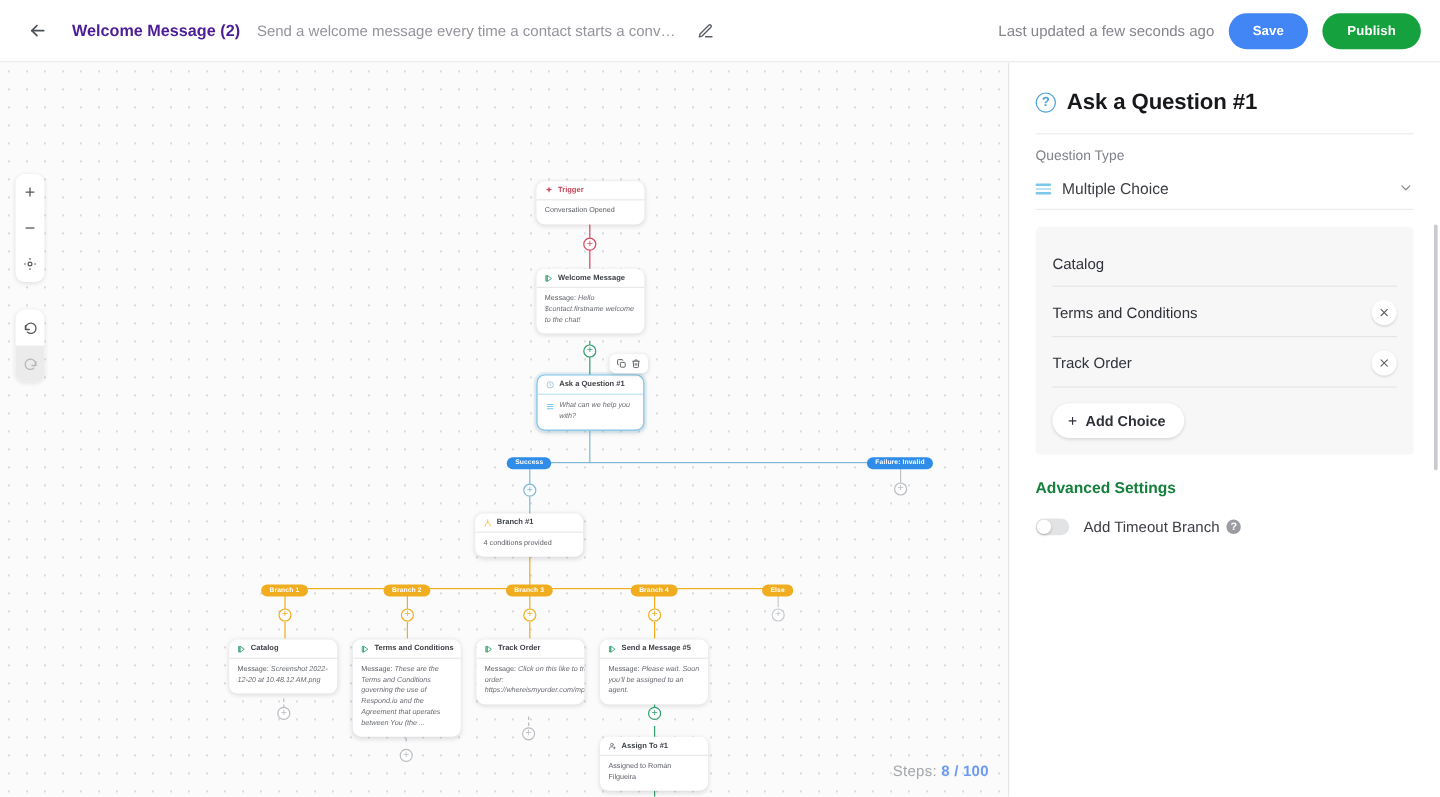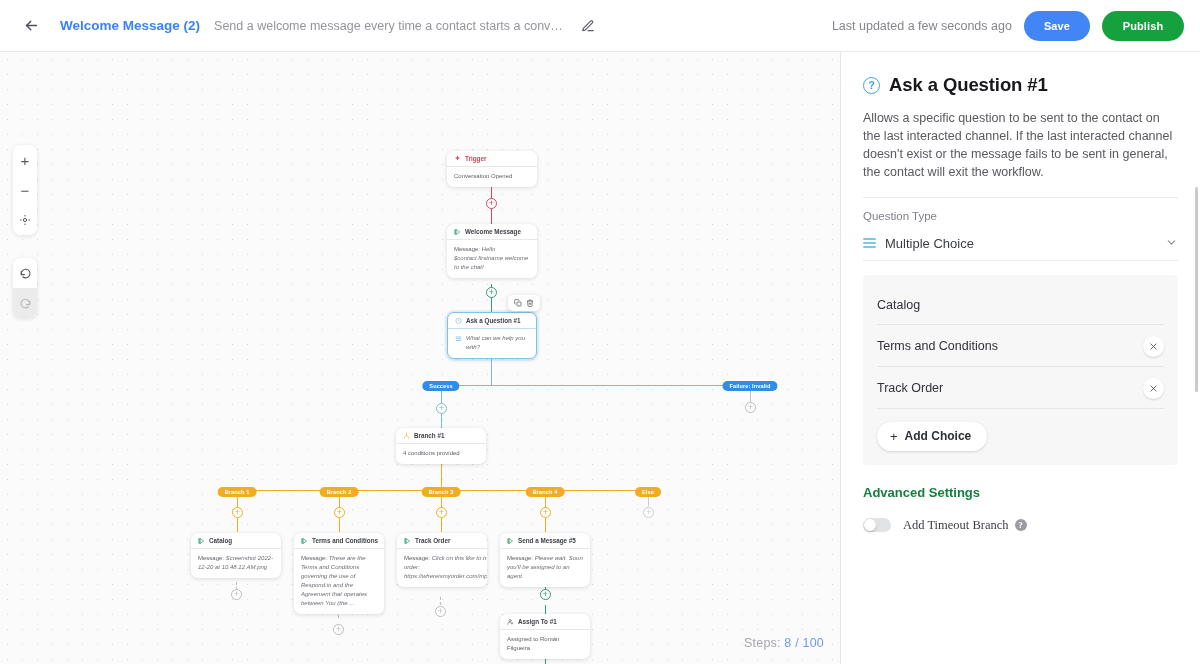--- a/index.html
+++ b/index.html
@@ -19,21 +19,21 @@
     border-bottom: 1px solid #e9eaec;
     display: flex; align-items: center;
     padding: 0 16px 0 18px;
     position: relative; z-index: 40;
   }
   .back-btn {
     width: 26px; height: 26px; display: flex; align-items: center; justify-content: center;
     cursor: pointer; color: #4b4f56; flex: 0 0 auto;
   }
   .wf-title {
-    font-size: 13.5px; font-weight: 700; color: #3b82f6;
+    font-size: 13.5px; font-weight: 700; color: #4c1d95;
     margin-left: 16px; white-space: nowrap;
   }
   .wf-desc {
     font-size: 12.5px; color: #93959b; margin-left: 14px;
     white-space: nowrap; overflow: hidden; text-overflow: ellipsis; max-width: 350px;
   }
   .edit-pencil {
     margin-left: 14px; width: 20px; height: 20px; cursor: pointer;
     display: flex; align-items: center; justify-content: center; color: #5a5e66;
   }
@@ -73,21 +73,21 @@
     width: 24px; height: 30px; display: flex; align-items: center; justify-content: center;
     cursor: pointer; color: #55585e; font-size: 15px; background: #fff;
   }
   .ctrl-btn.disabled { background: #ebebeb; color: #b4b6ba; cursor: default; }
 
   
   .steps-badge {
     position: absolute; right: 16px; bottom: 14px;
     font-size: 12.5px; color: #a4a6ac; letter-spacing: .2px; z-index: 20;
   }
-  .steps-badge .count { color: #6e9bf0; font-weight: 400; }
+  .steps-badge .count { color: #6e9bf0; font-weight: 700; }
 
   
   .node {
     position: absolute; background: #fff; border-radius: 7px;
     box-shadow: 0 1px 4px rgba(20,24,40,.14);
     overflow: hidden; font-size: 6.2px; z-index: 10;
   }
   .node-head {
     display: flex; align-items: center; gap: 4px;
     padding: 4px 7px; font-weight: 700; font-size: 6.3px;
@@ -194,21 +194,21 @@
   .adv-title { font-size: 13px; font-weight: 700; color: #15803d; margin: 20px 0 0 0; }
   .toggle-row { display: flex; align-items: center; gap: 12px; margin-top: 18px; }
   .toggle {
     width: 28px; height: 14px; border-radius: 8px; background: #e2e3e5;
     position: relative; cursor: pointer; flex: 0 0 auto;
   }
   .toggle .knob {
     position: absolute; left: 1px; top: 1px; width: 12px; height: 12px;
     border-radius: 50%; background: #fff; box-shadow: 0 1px 2px rgba(0,0,0,.25);
   }
-  .toggle-label { font-size: 12.5px; color: #3c3e44; display: flex; align-items: center; gap: 6px; font-family: Liberation Serif, serif; }
+  .toggle-label { font-size: 12.5px; color: #3c3e44; display: flex; align-items: center; gap: 6px; }
   .q-dot {
     width: 12px; height: 12px; border-radius: 50%; background: #9a9ca2; color: #fff;
     font-size: 9px; font-weight: 700; display: flex; align-items: center; justify-content: center;
     cursor: pointer;
   }
   .panel-sb {
     position: absolute; right: 2px; top: 135px; width: 3px; height: 205px;
     background: #c9cace; border-radius: 2px; z-index: 30; cursor: pointer;
   }
 </style>
@@ -527,21 +527,20 @@
     <div class="panel">
       <div class="panel-sb"></div>
       <div class="panel-scroll">
         <div class="panel-pad">
 
           <div class="panel-title-row">
             <div class="help-circ">?</div>
             <div class="panel-title">Ask a Question #1</div>
           </div>
 
-          <div class="panel-desc">Allows a specific question to be sent to the contact on the last interacted channel. If the last interacted channel doesn't exist or the message fails to be sent in general, the contact will exit the workflow.</div>
 
           <div class="hr"></div>
 
 
           <div class="field">
             <div class="field-label">Question Type</div>
             <div class="field-select">
               <span class="list-icon">
                   <i></i>
                   <i></i>

